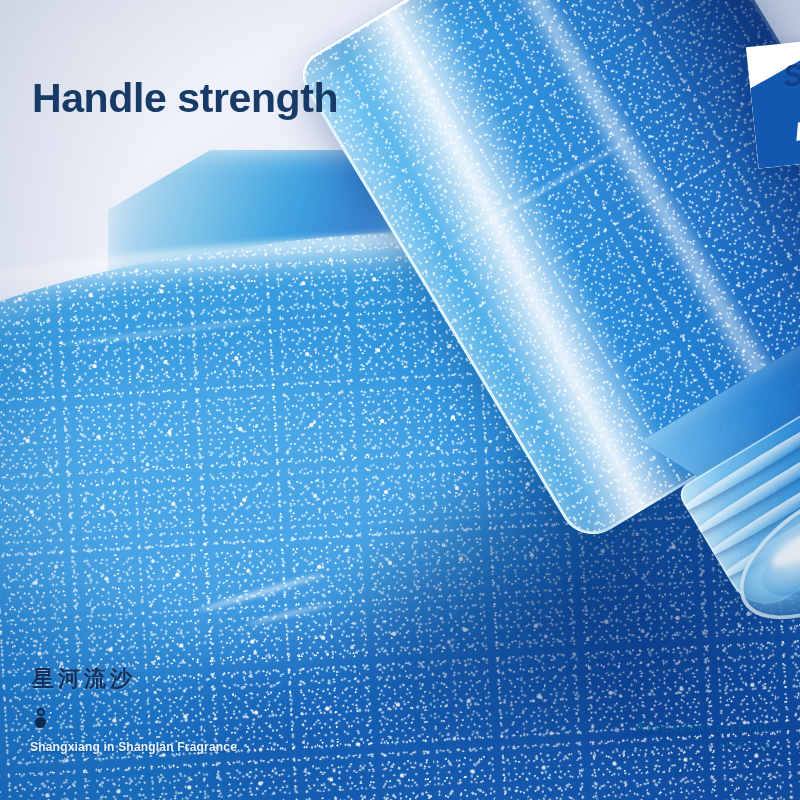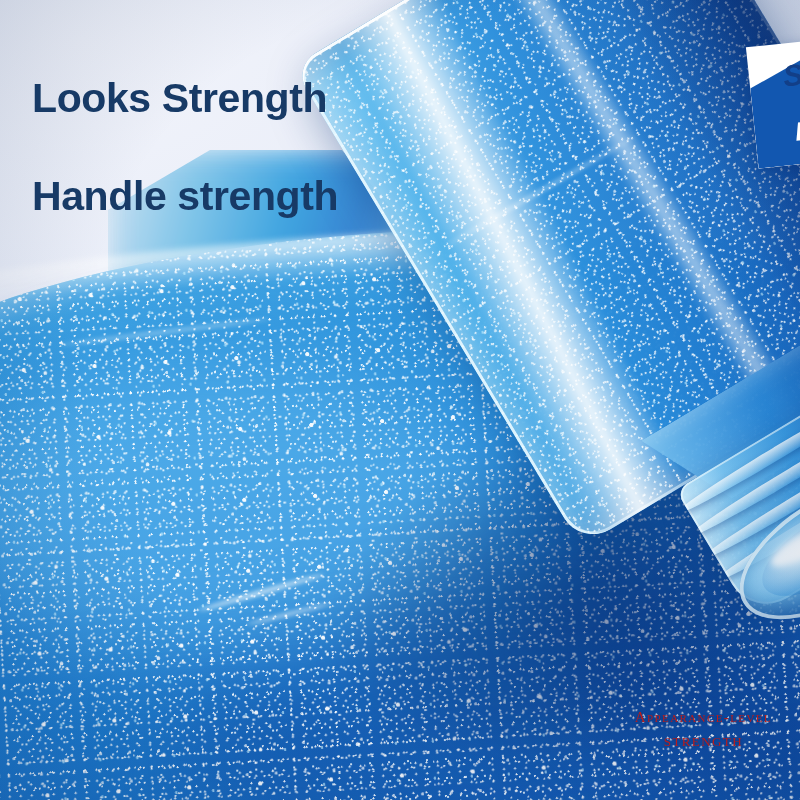--- a/index.html
+++ b/index.html
@@ -205,26 +205,26 @@
     background:#0d2a52;
   }
   .brand-en{
     font-size:12px;font-weight:700;color:#e8f4ff;letter-spacing:.2px;
     text-shadow:0 1px 2px rgba(10,45,110,.55);margin:0;
   }
 
   
   .tagline{
     position:absolute;right:28px;bottom:48px;z-index:9;text-align:right;
-    font-family:"Liberation Serif",serif;color:#b91c1c;
+    font-family:"Liberation Serif",serif;color:#0369a1;
     text-shadow:0 1px 3px rgba(8,44,110,.6);
     margin-left:18px;
   }
   .tagline .t1{font-size:15px;letter-spacing:1.4px;font-variant:small-caps;line-height:1.35;}
-  .tagline .t2{font-size:18px;letter-spacing:1.4px;font-variant:small-caps;line-height:1.35;text-align:center;}
+  .tagline .t2{font-size:11px;letter-spacing:1.4px;font-variant:small-caps;line-height:1.35;}
 
   
   .sticker{
     position:absolute;left:752px;top:42px;width:96px;height:122px;
     background:#ffffff;transform:rotate(-6deg);overflow:hidden;
     box-shadow:0 4px 12px rgba(10,50,120,.35);z-index:8;
   }
   .sticker-tri{
     position:absolute;inset:0;
     background:#1257b0;
@@ -295,24 +295,31 @@
 
   <div class="streak s4"></div>
 
   <div class="sticker">
     <div class="sticker-tri"></div>
     <div class="sticker-t1">S</div>
     <div class="sticker-t2">L</div>
   </div>
 
   <div class="headline">
-    <div class="line l1">Looks Strength</div>
     <div class="line l2">Handle strength</div>
   </div>
 
+  <div class="brand">
+    <div class="brand-cn">星河流沙</div>
+    <div class="brand-mark">
+      <div class="mk-top"></div>
+      <div class="mk-bot"></div>
+    </div>
+    <div class="brand-en">Shangxiang in Shanglan Fragrance</div>
+  </div>
 
   <div class="tagline">
     <div class="t1">Appearance-level</div>
     <div class="t2">strength</div>
   </div>
 
   <div class="vignette"></div>
 </div>
 
 </body></html>

